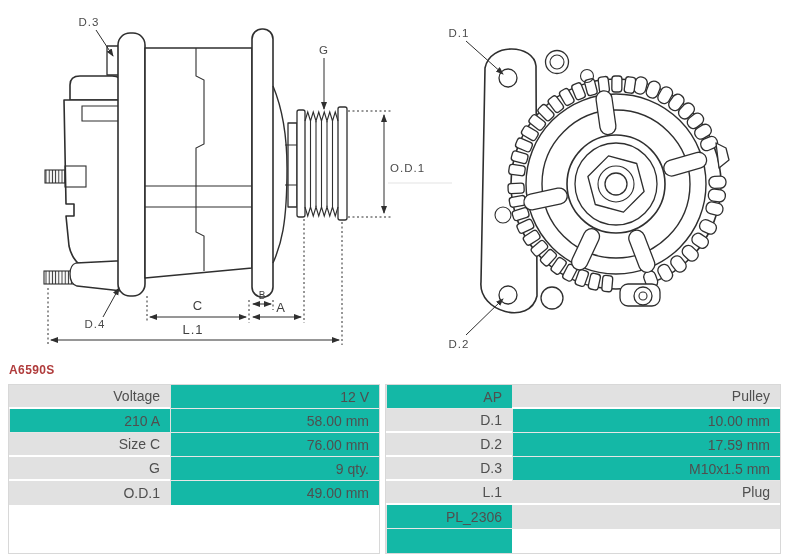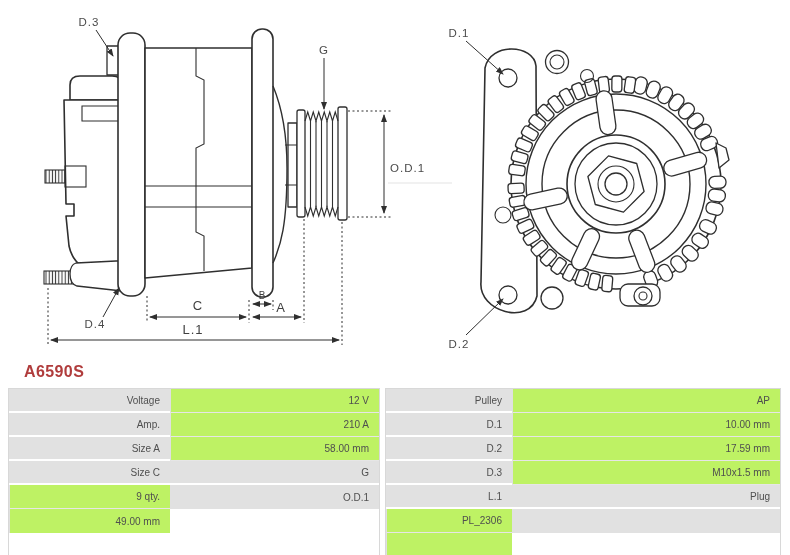--- a/index.html
+++ b/index.html
@@ -12,30 +12,30 @@
   svg .part2 { fill:#fff; stroke:var(--line); stroke-width:1.3; stroke-linejoin:round; }
   svg .ln    { fill:none; stroke:var(--line); stroke-width:1.4; stroke-linejoin:round; }
   svg .thin  { fill:none; stroke:var(--line); stroke-width:1.1; }
   svg .dim   { fill:none; stroke:var(--line); stroke-width:1; }
   svg .dot   { fill:none; stroke:var(--line); stroke-width:1; stroke-dasharray:2 2.5; }
   svg .lbl   { font-family:"Liberation Sans",sans-serif; font-size:11.5px; fill:#4a4a4a; letter-spacing:1px; }
   svg .dimlbl{ font-family:"Liberation Sans",sans-serif; font-size:13px; fill:#3f3f3f; letter-spacing:1px; }
   svg .dimsm { font-family:"Liberation Sans",sans-serif; font-size:10px; fill:#3f3f3f; }
   svg .wm    { stroke:#ececec; stroke-width:1.5; }
 
-  .title { margin:3px 0 7px 24px; font-size:16px; font-weight:bold; letter-spacing:0.4px; color:var(--accent); }
+  .title { margin:3px 0 7px 9px; font-size:12px; font-weight:bold; letter-spacing:0.4px; color:var(--accent); }
 
   .spec-wrap { display:flex; gap:5px; margin-left:8px; width:774px; }
   .spec-grid { display:grid; grid-auto-rows:24px; border:1px solid #d8d8d8; }
   .grid-left  { grid-template-columns:161px 209px; }
   .grid-right { grid-template-columns:126px 268px; }
   .cell { display:flex; align-items:center; justify-content:flex-end;
-          padding-right:10px; font-size:10px; color:var(--text); white-space:nowrap; }
+          padding-right:10px; font-size:14px; color:var(--text); white-space:nowrap; }
   .cl { background:var(--label_bg); border-bottom:2px solid #fff; }
-  .cv { background:#bef264; border-bottom:1px solid #e6e6e6; border-left:1px solid #e0e0e0; }
+  .cv { background:#14b8a6; border-bottom:1px solid #e6e6e6; border-left:1px solid #e0e0e0; }
   .spec-grid .cl:nth-last-child(2) { border-bottom:none; }
   .spec-grid .cv:last-child { border-bottom:none; }
 </style>
 </head>
 <body>
 
 <div class="page">
 
   <svg width="790" height="356" viewBox="0 0 790 356">
     <defs>
@@ -196,33 +196,32 @@
       <line class="dim" x1="466" y1="335" x2="503" y2="299" marker-end="url(#arr)"></line>
     </g>
   </svg>
 
   <div class="title">A6590S</div>
 
   <div class="spec-wrap">
     <div class="spec-grid grid-left">
       <div class="cell cl">Voltage</div>
       <div class="cell cv">12 V</div>
-      <div class="cell cl">Amp.</div>
       <div class="cell cv">210 A</div>
-      <div class="cell cl">Size A</div>
       <div class="cell cv">58.00 mm</div>
       <div class="cell cl">Size C</div>
+      <div class="cell cv">76.00 mm</div>
       <div class="cell cl">G</div>
       <div class="cell cv">9 qty.</div>
       <div class="cell cl">O.D.1</div>
       <div class="cell cv">49.00 mm</div>
     </div>
     <div class="spec-grid grid-right">
+      <div class="cell cv">AP</div>
       <div class="cell cl">Pulley</div>
-      <div class="cell cv">AP</div>
       <div class="cell cl">D.1</div>
       <div class="cell cv">10.00 mm</div>
       <div class="cell cl">D.2</div>
       <div class="cell cv">17.59 mm</div>
       <div class="cell cl">D.3</div>
       <div class="cell cv">M10x1.5 mm</div>
       <div class="cell cl">L.1</div>
       <div class="cell cl">Plug</div>
       <div class="cell cv">PL_2306</div>
       <div class="cell cl"></div>

